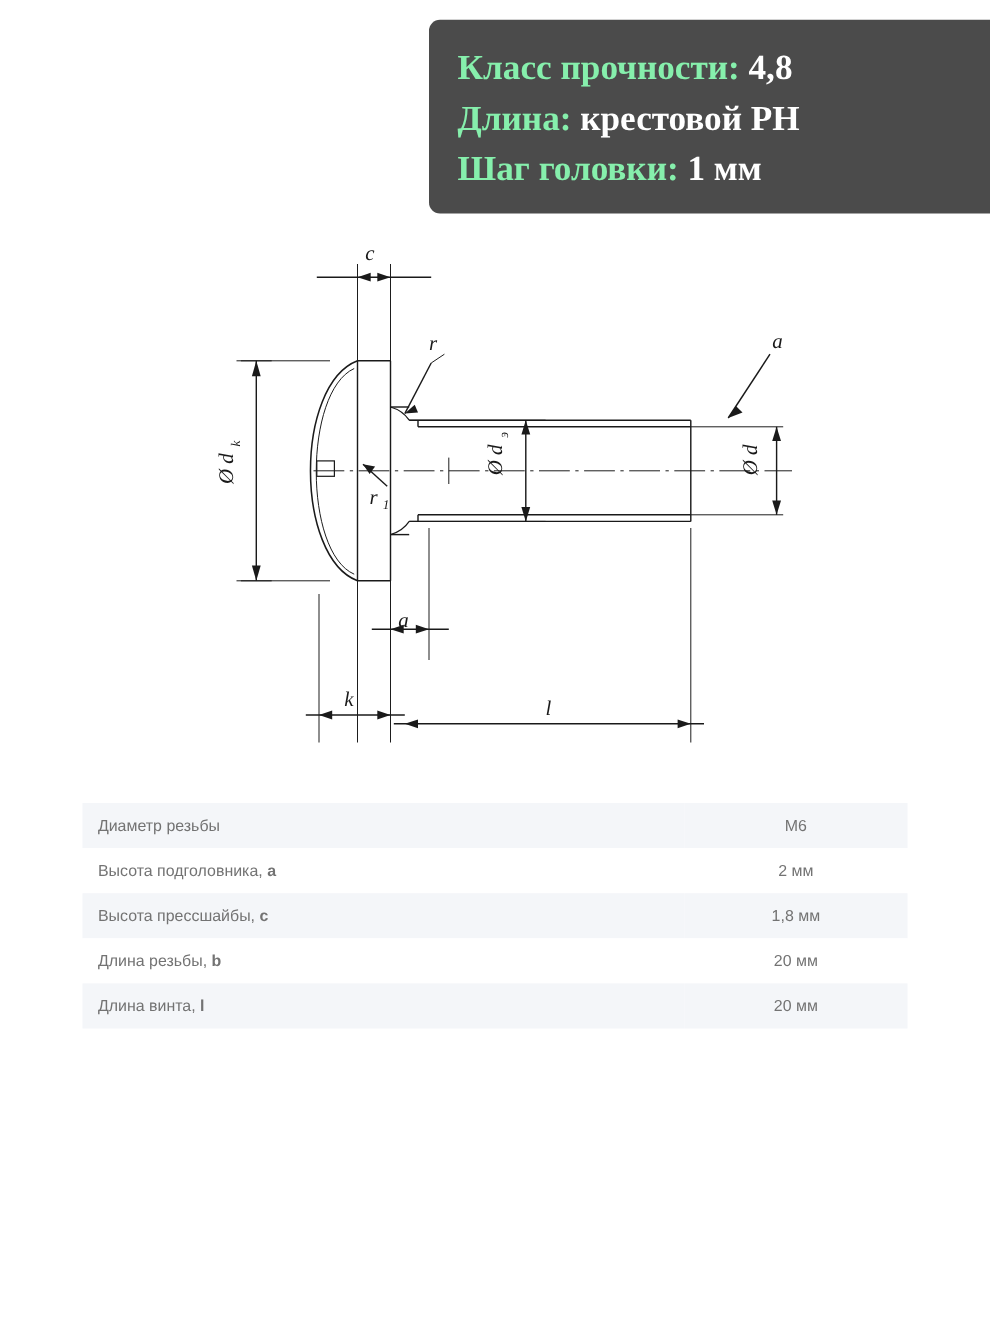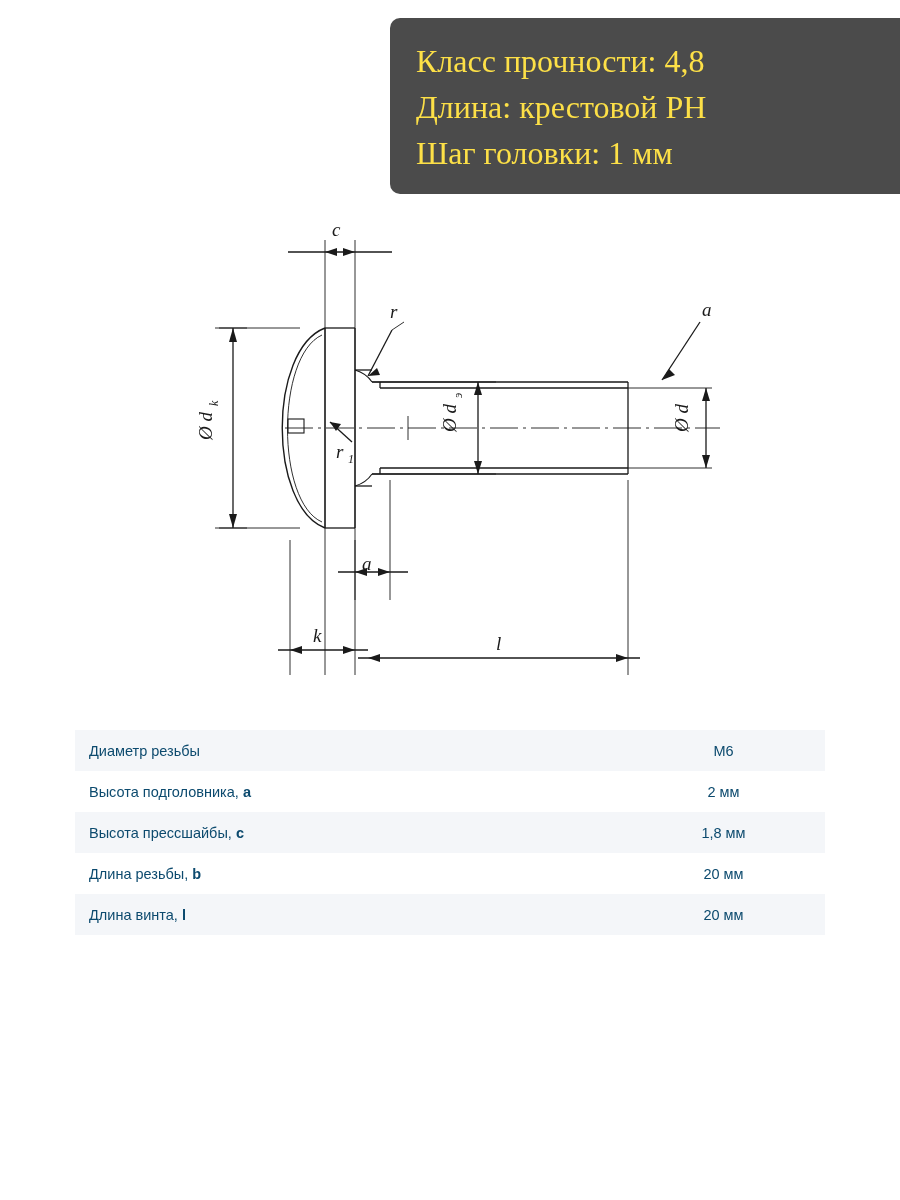--- a/index.html
+++ b/index.html
@@ -30,46 +30,46 @@
   }
   .banner-line {
     font-family: "Liberation Serif", serif;
     font-size: 32px;
     color: #ffffff;
     line-height: 1.44;
     white-space: nowrap;
     font-weight: bold;
   }
   .banner-label {
-    color: #fde047;
-    font-weight: normal;
+    color: #86efac;
+    font-weight: bold;
   }
   .banner-value {
-    color: #fde047;
-    font-weight: normal;
+    color: #ffffff;
+    font-weight: bold;
   }
 
   
   .drawing {
     position: absolute;
     left: 0;
     top: 210px;
     width: 900px;
     height: 500px;
   }
 
   
   .spec-table {
     position: absolute;
     left: 75px;
     top: 730px;
     width: 750px;
     border-collapse: collapse;
     font-size: 14.5px;
-    color: #0c4a6e;
+    color: #737373;
   }
   .spec-table tr {
     height: 41px;
   }
   .spec-table tr:nth-child(odd) {
     background: #f4f6f9;
   }
   .spec-table tr:nth-child(even) {
     background: #ffffff;
   }

